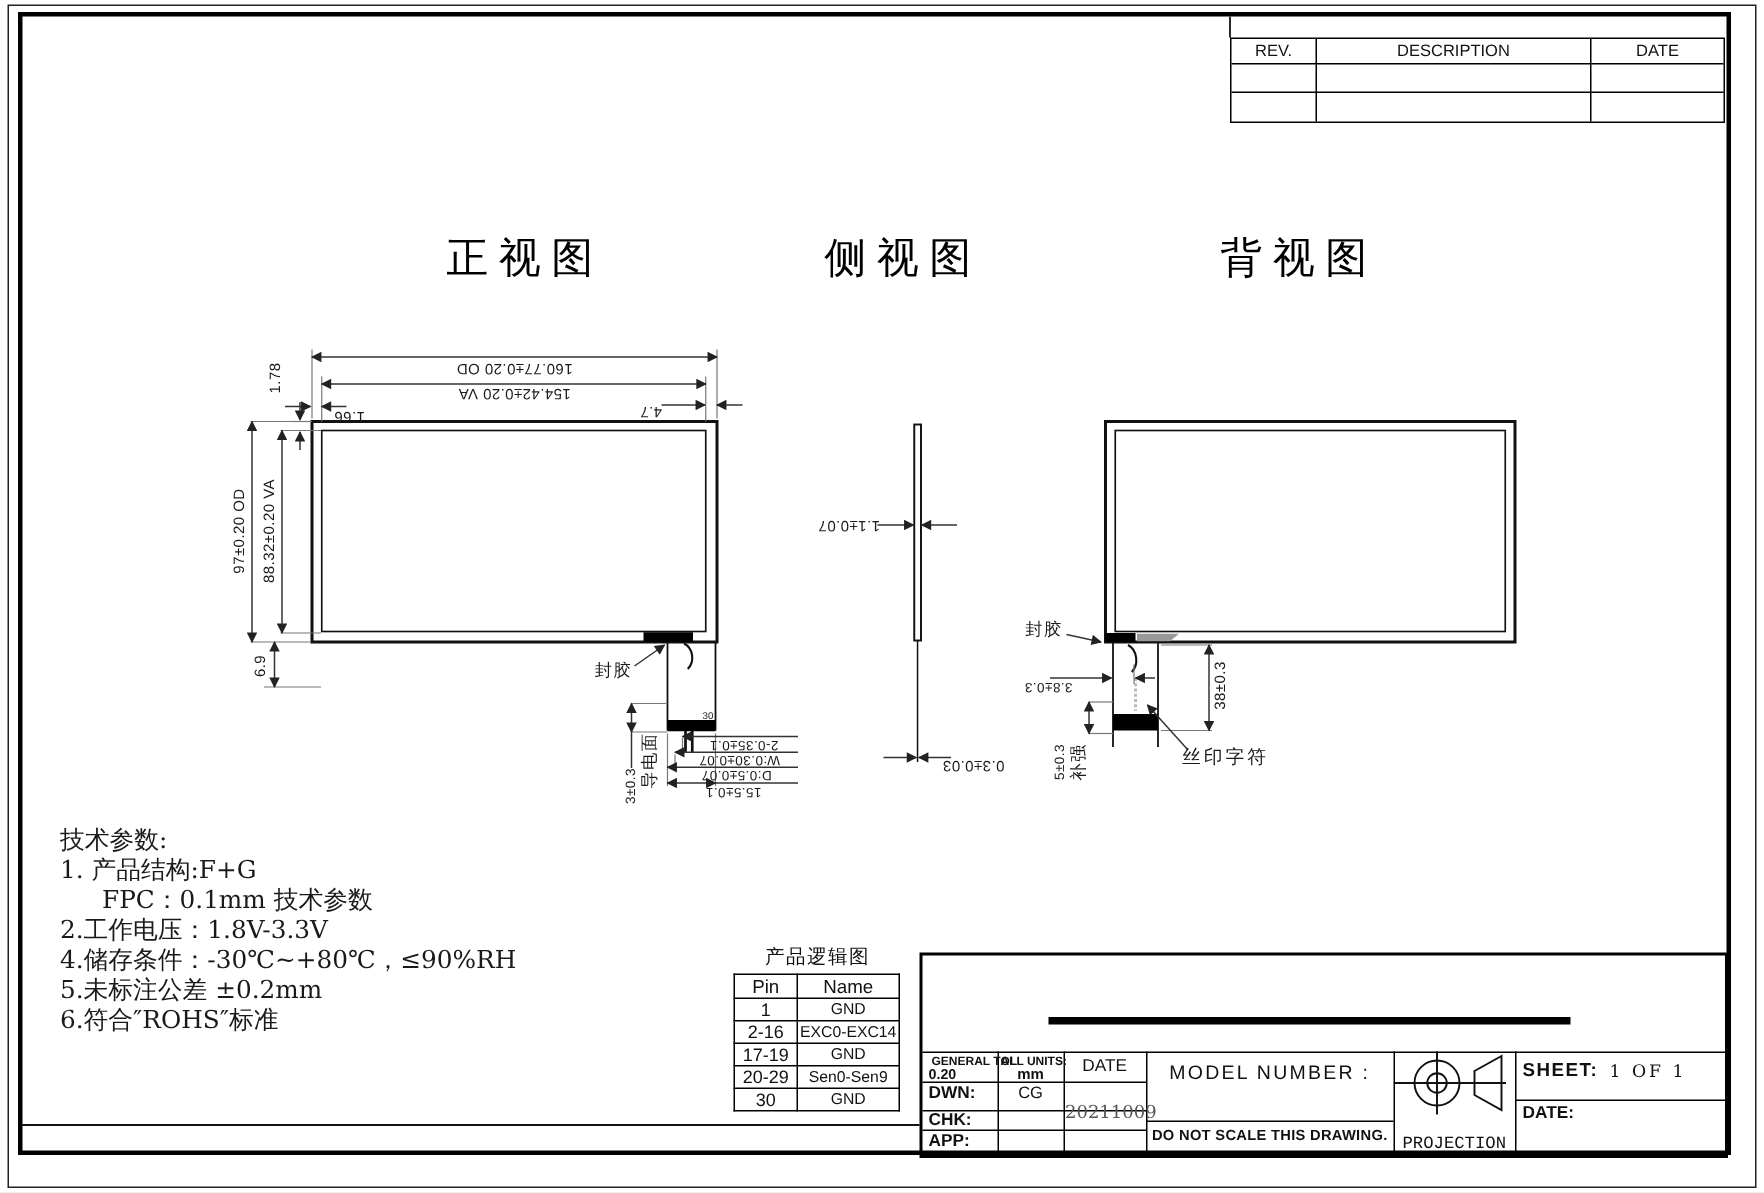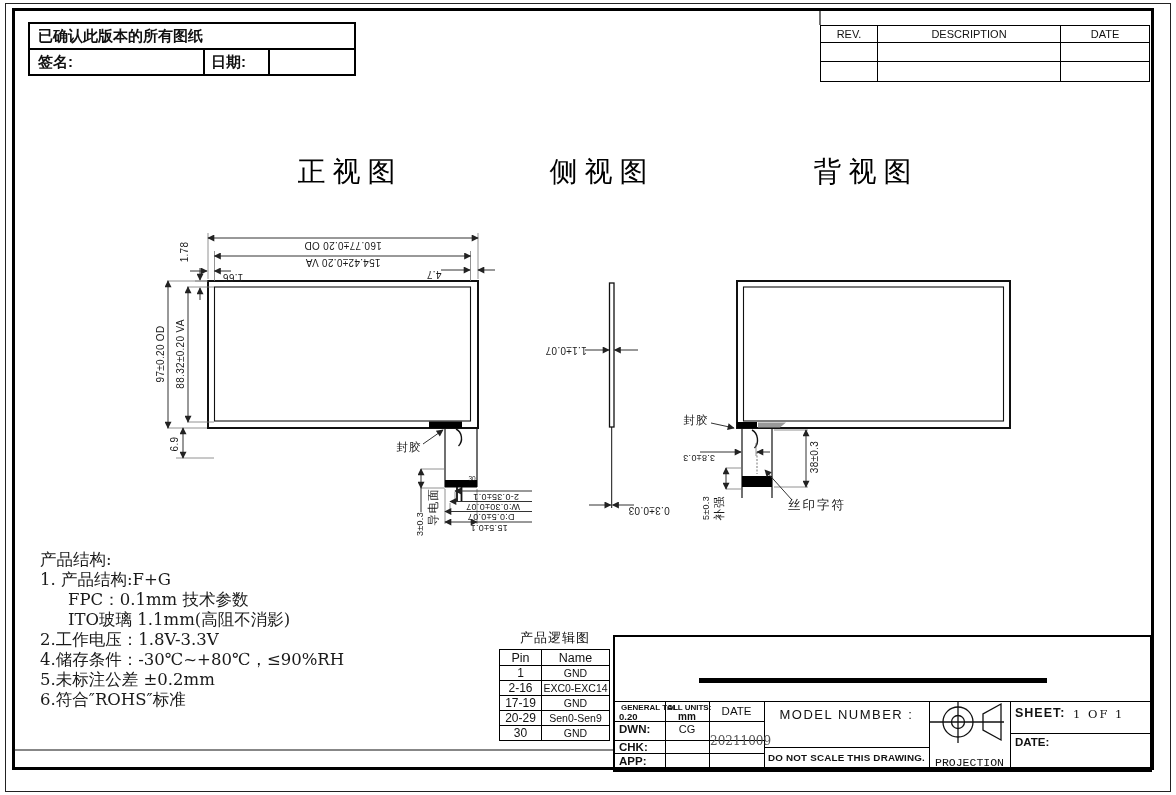--- a/index.html
+++ b/index.html
@@ -32,21 +32,21 @@
             display:grid;grid-template-columns:57px 183px 1fr;grid-template-rows:17px 19px 1fr;}
   .revtable>div{border-right:1.2px solid #000;border-bottom:1.2px solid #000;
                 font-size:11px;text-align:center;line-height:16px;}
   .revtable>div:nth-child(3n){border-right:none;}
   .revtable>div:nth-child(n+7){border-bottom:none;}
   
   .tech{left:40px;top:550px;width:440px;font-family:"DejaVu Serif",serif;
         font-size:16.5px;line-height:20px;color:#1a1a1a;}
   .tech .indent{padding-left:28px;}
   
-  .logic{left:487px;top:629px;width:112px;padding-left:12px;}
+  .logic{left:477px;top:629px;width:112px;padding-left:12px;}
   .logic .ltitle{text-align:center;font-family:"DejaVu Serif",serif;font-size:13px;
                  letter-spacing:1px;margin-bottom:2px;}
   .logic table{border-collapse:collapse;width:111px;}
   .logic td{border:1.2px solid #000;text-align:center;height:14px;font-size:10.5px;padding:0;margin-top:47px;}
   .logic tr.h td{font-size:12.5px;height:15px;}
   .logic td.pc{width:41px;font-size:12px;}
   
   .tblock{left:613px;top:635px;width:535px;height:133px;border:2px solid #000;}
   .tblock .thick{position:absolute;left:84px;top:41px;width:348px;height:4.5px;background:#000;}
   .tblock .hd{position:absolute;left:0;top:64px;width:535px;border-top:1.5px solid #000;}
@@ -167,28 +167,20 @@
 
     <g stroke="#111" fill="none" stroke-width="1.3">
       <line x1="930" y1="722" x2="1004" y2="722"></line>
       <circle cx="958" cy="722" r="15"></circle>
       <circle cx="958" cy="722" r="6.5"></circle>
       <line x1="958" y1="701" x2="958" y2="743"></line>
       <path d="M1001,704 L983,714 L983,730 L1001,740 Z"></path>
     </g>
   </svg>
 
-  <div class="abs confirmbox">
-    <div class="r1">已确认此版本的所有图纸</div>
-    <div class="r2">
-      <div class="c1">签名:</div>
-      <div class="c2">日期:</div>
-      <div class="c3"></div>
-    </div>
-  </div>
 
   <div class="abs revtable">
     <div>REV.</div>
     <div>DESCRIPTION</div>
     <div>DATE</div>
     <div></div>
     <div></div>
     <div></div>
     <div></div>
     <div></div>
@@ -220,24 +212,23 @@
   <span class="dimtxt d180" style="left:649px;top:510px;">0.3±0.03</span>
 
   <span class="dimtxt dn cn" style="left:696px;top:420px;">封胶</span>
   <span class="dimtxt d180 sm" style="left:699px;top:458px;">3.8±0.3</span>
   <span class="dimtxt d90" style="left:814px;top:457px;">38±0.3</span>
   <span class="dimtxt d90 sm" style="left:706px;top:508px;">5±0.3</span>
   <span class="dimtxt d90 cn" style="left:719px;top:508px;">补强</span>
   <span class="dimtxt dn cnbig" style="left:817px;top:505px;">丝印字符</span>
 
   <div class="abs tech">
-    <div>产品结构:</div>
+    <div>技术参数:</div>
     <div>1. 产品结构:F+G</div>
     <div class="indent">FPC：0.1mm 技术参数</div>
-    <div class="indent">ITO玻璃 1.1mm(高阻不消影)</div>
     <div>2.工作电压：1.8V-3.3V</div>
     <div>4.储存条件：-30℃~+80℃，≤90%RH</div>
     <div>5.未标注公差 ±0.2mm</div>
     <div>6.符合″ROHS″标准</div>
   </div>
 
   <div class="abs logic">
     <div class="ltitle">产品逻辑图</div>
     <table>
       <tbody>

